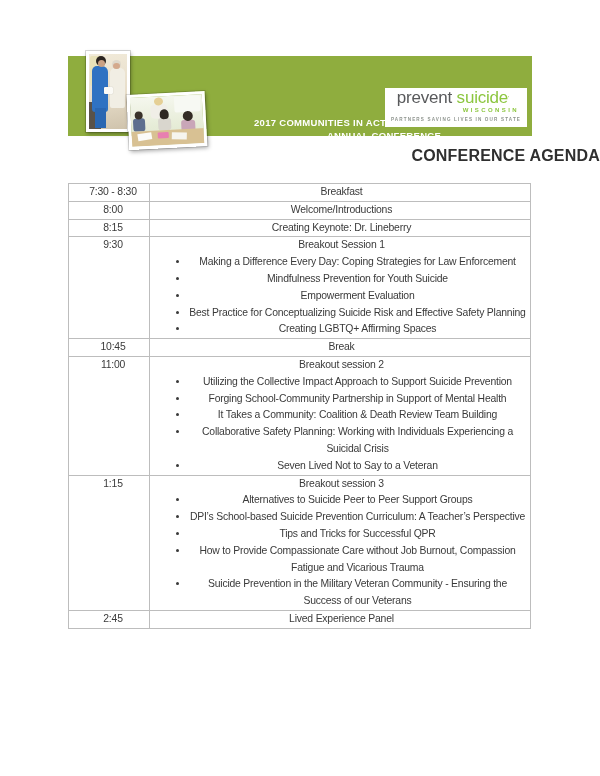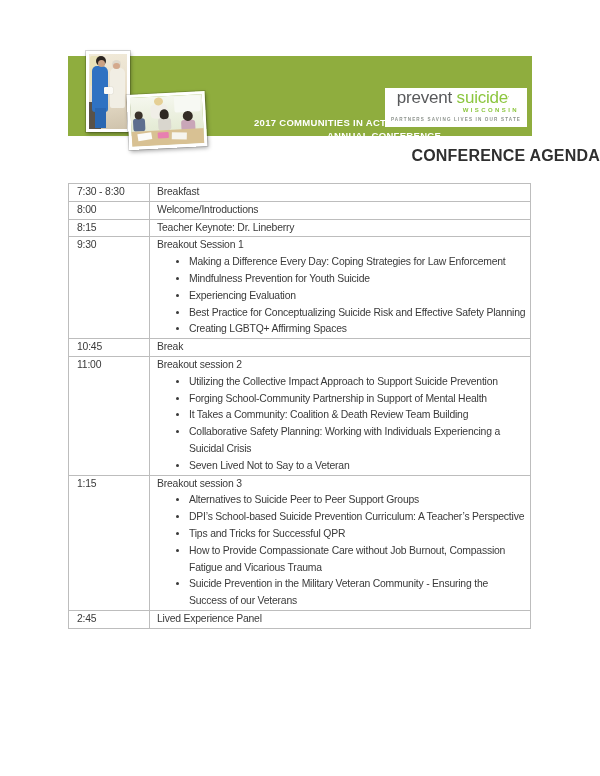--- a/index.html
+++ b/index.html
@@ -74,21 +74,21 @@
   
   .doc-title {
     position:absolute; left:0; top:147px; width:600px; text-align:right;
     font-size:16px; font-weight:bold; color:#2f2f2f; letter-spacing:0.2px;
   }
 
   
   .agenda {
     position:absolute; left:68px; top:183px; width:463px;
     border-collapse:collapse; table-layout:fixed;
-    font-size:10.4px; letter-spacing:-0.2px; color:#3a3a3a;
+    font-size:10.4px; letter-spacing:-0.2px; color:#3a3a3a;text-align:center;
   }
   .agenda td { border:1px solid #bdbdbd; vertical-align:top; padding:0; }
   td.time { width:72px; padding-left:8px; line-height:16.8px; }
   td.event { padding-left:7px; padding-right:4px; }
   .event-title { line-height:16.8px; }
   ul.bullets { margin:0; padding:0 0 0 32px; }
   ul.bullets li { line-height:16.8px; }
 </style>
 </head>
 <body>
@@ -160,33 +160,33 @@
     <td class="time">8:00</td>
     <td class="event">
       <div class="event-title">Welcome/Introductions</div>
 
     </td>
   </tr>
 
   <tr>
     <td class="time">8:15</td>
     <td class="event">
-      <div class="event-title">Teacher Keynote: Dr. Lineberry</div>
+      <div class="event-title">Creating Keynote: Dr. Lineberry</div>
 
     </td>
   </tr>
 
   <tr>
     <td class="time">9:30</td>
     <td class="event">
       <div class="event-title">Breakout Session 1</div>
       <ul class="bullets">
             <li>Making a Difference Every Day: Coping Strategies for Law Enforcement</li>
             <li>Mindfulness Prevention for Youth Suicide</li>
-            <li>Experiencing Evaluation</li>
+            <li>Empowerment Evaluation</li>
             <li>Best Practice for Conceptualizing Suicide Risk and Effective Safety Planning</li>
             <li>Creating LGBTQ+ Affirming Spaces</li>
           </ul>
     </td>
   </tr>
 
   <tr>
     <td class="time">10:45</td>
     <td class="event">
       <div class="event-title">Break</div>

